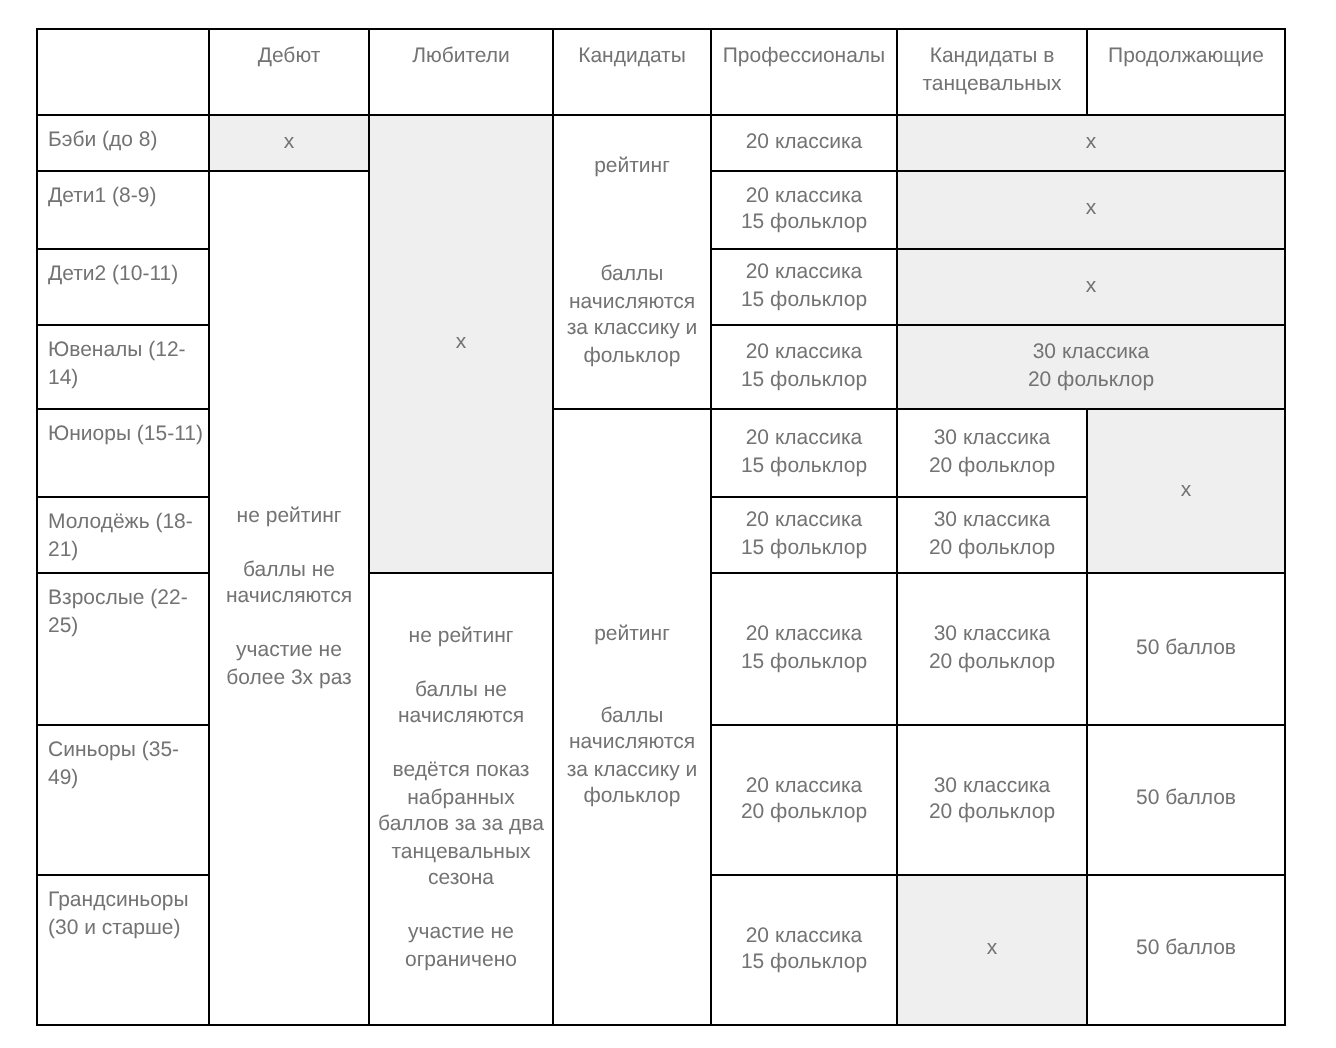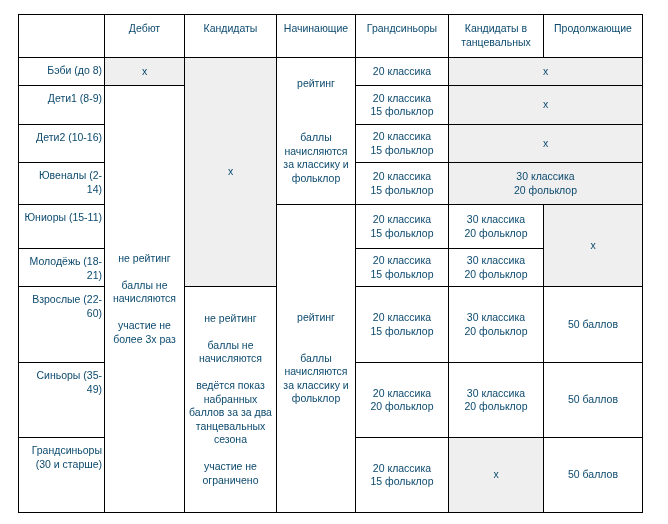--- a/index.html
+++ b/index.html
@@ -6,21 +6,21 @@
     margin: 0;
     padding: 0;
     background: #ffffff;
   }
   .page {
     position: relative;
     width: 668px;
     height: 524px;
     background: #ffffff;
     font-family: "Liberation Sans", sans-serif;
-    color: #0c4a6e;
+    color: #737373;
   }
   table.grid {
     position: absolute;
     left: 18px;
     top: 14px;
     border-collapse: collapse;
     table-layout: fixed;
   }
   table.grid th,
   table.grid td {
@@ -34,21 +34,21 @@
     text-align: center;
     vertical-align: middle;
     background: #ffffff;
   }
   table.grid th {
     vertical-align: top;
     padding-top: 7px;
   }
   table.grid td.age {
     vertical-align: top;
-    text-align: right;
+    text-align: left;
     padding: 6px 2px 0 5px;
   }
   table.grid .shaded {
     background: #efefef;
   }
 </style>
 </head>
 <body>
 
 <div class="page">
@@ -60,23 +60,23 @@
       <col style="width:79px">
       <col style="width:93px">
       <col style="width:95px">
       <col style="width:99px">
     </colgroup>
 
     <tbody>
         <tr style="height:43px">
       <th></th>
       <th>Дебют</th>
+      <th>Любители</th>
       <th>Кандидаты</th>
-      <th>Начинающие</th>
-      <th>Грандсиньоры</th>
+      <th>Профессионалы</th>
       <th>Кандидаты в танцевальных</th>
       <th>Продолжающие</th>
     </tr>
 
     <tr style="height:28px">
       <td class="age">Бэби (до 8)</td>
       <td class="shaded">x</td>
       <td class="shaded" rowspan="6">x</td>
       <td rowspan="4">рейтинг
 
@@ -93,28 +93,28 @@
 
 баллы не начисляются
 
 участие не более 3х раз</td>
       <td>20 классика
 15 фольклор</td>
       <td class="shaded" colspan="2">x</td>
     </tr>
 
     <tr style="height:38px">
-      <td class="age">Дети2 (10-16)</td>
+      <td class="age">Дети2 (10-11)</td>
       <td>20 классика
 15 фольклор</td>
       <td class="shaded" colspan="2">x</td>
     </tr>
 
     <tr style="height:42px">
-      <td class="age">Ювеналы (2-14)</td>
+      <td class="age">Ювеналы (12-14)</td>
       <td>20 классика
 15 фольклор</td>
       <td class="shaded" colspan="2">30 классика
 20 фольклор</td>
     </tr>
 
     <tr style="height:44px">
       <td class="age">Юниоры (15-11)</td>
       <td rowspan="5">рейтинг
 
@@ -129,21 +129,21 @@
 
     <tr style="height:38px">
       <td class="age">Молодёжь (18-21)</td>
       <td>20 классика
 15 фольклор</td>
       <td>30 классика
 20 фольклор</td>
     </tr>
 
     <tr style="height:76px">
-      <td class="age">Взрослые (22-60)</td>
+      <td class="age">Взрослые (22-25)</td>
       <td rowspan="3">не рейтинг
 
 баллы не начисляются
 
 ведётся показ набранных баллов за за два танцевальных сезона
 
 участие не ограничено</td>
       <td>20 классика
 15 фольклор</td>
       <td>30 классика

